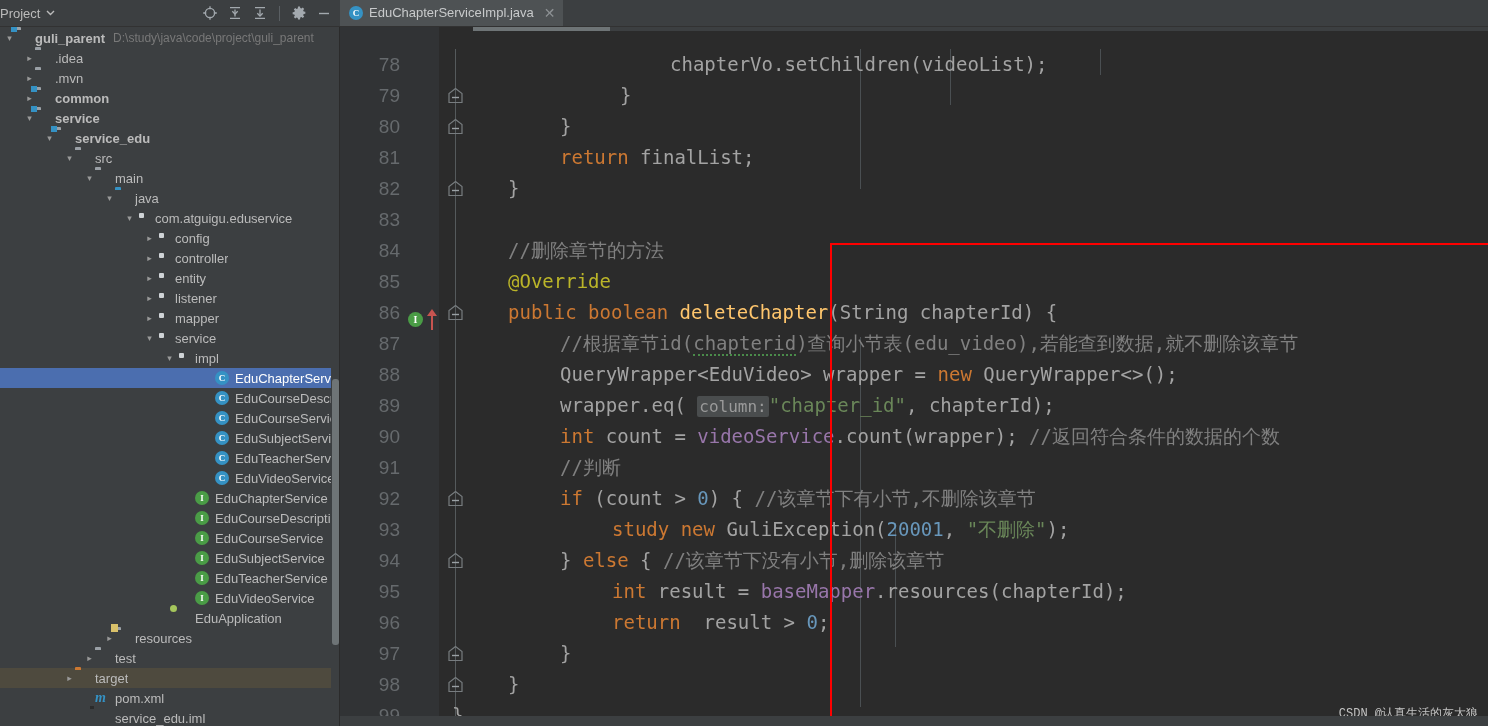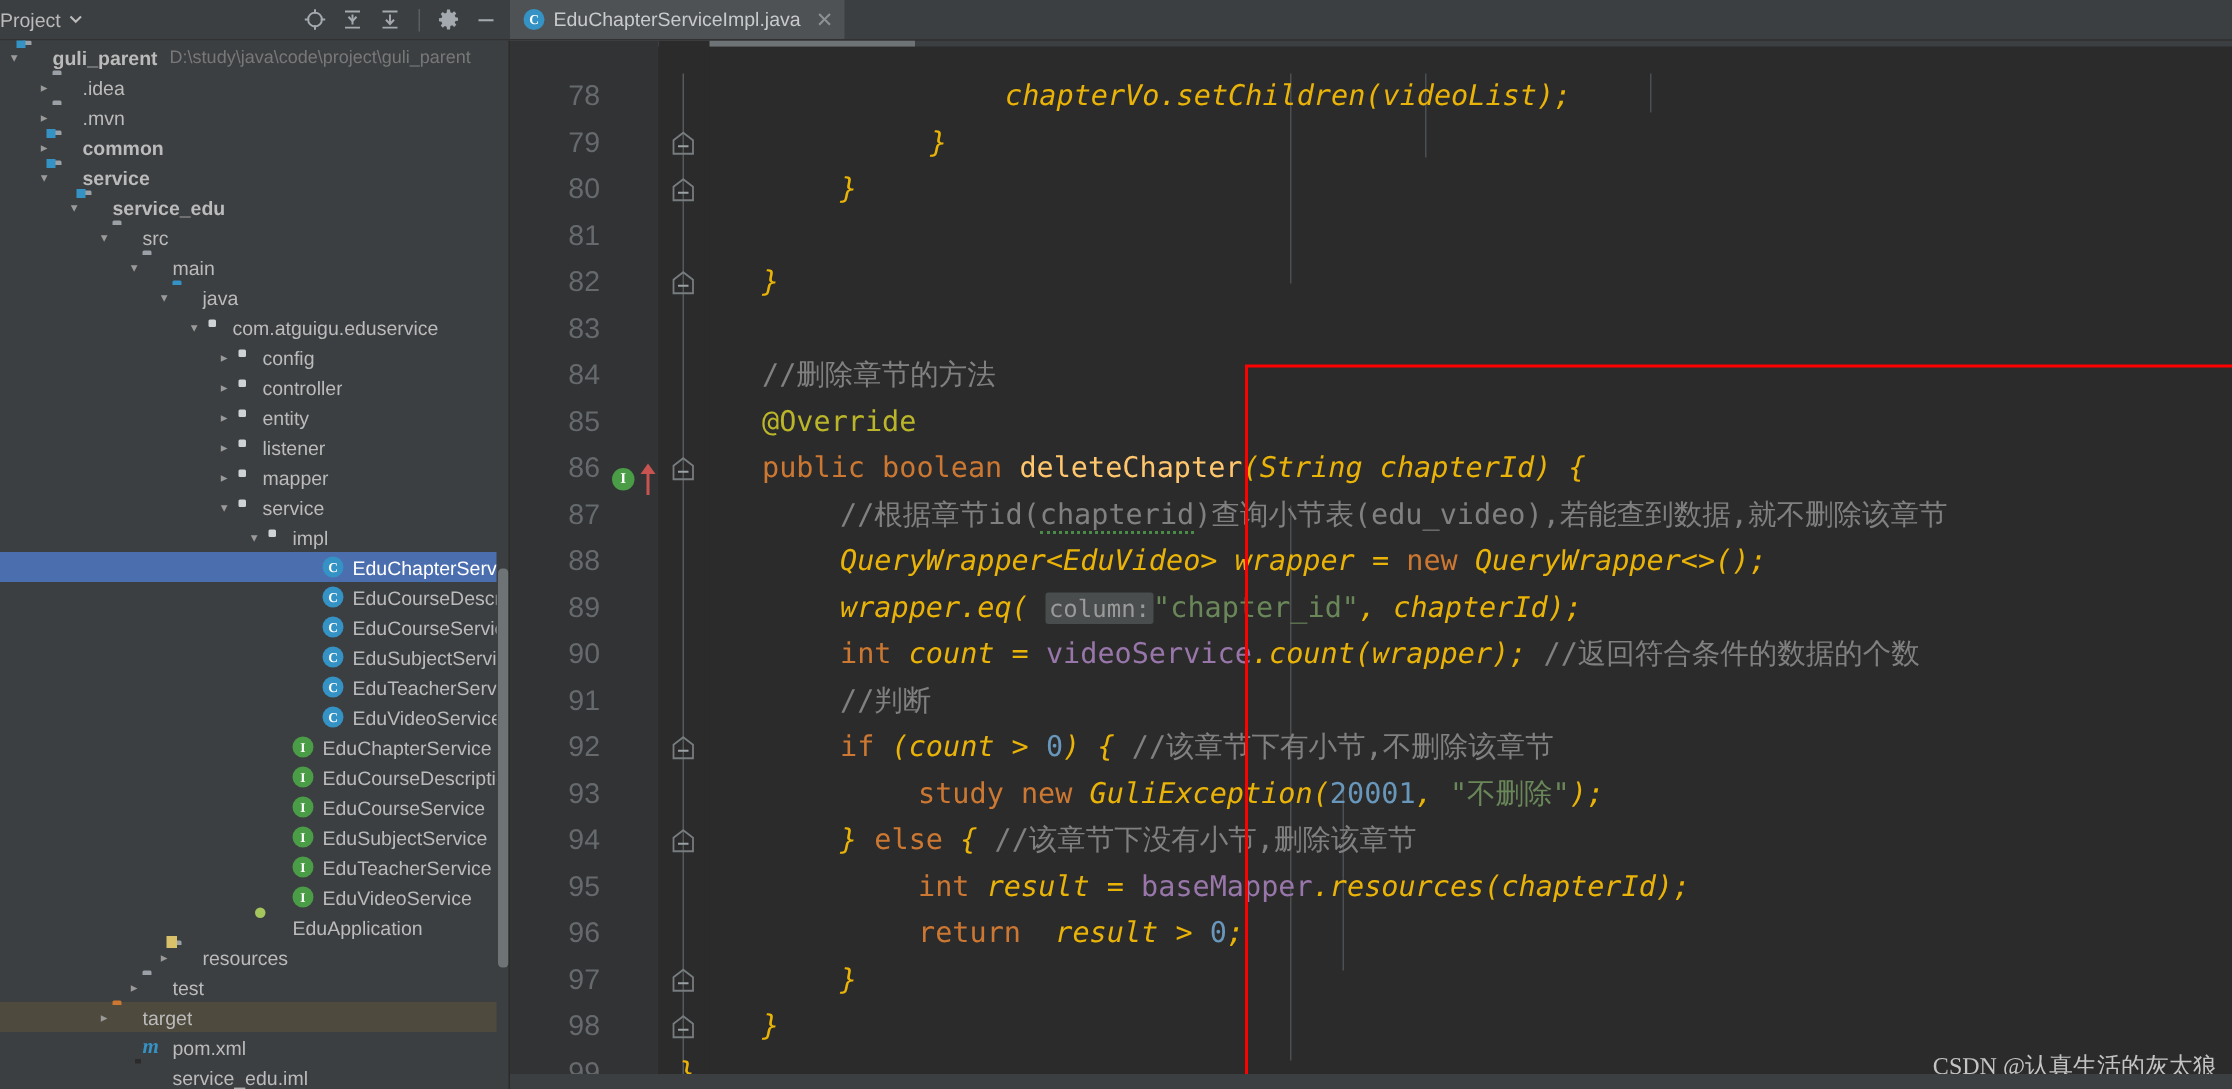--- a/index.html
+++ b/index.html
@@ -127,21 +127,21 @@
     color: #a9b7c6;
     font-family: "DejaVu Sans Mono", monospace;
   }
   .kw  { color: #cc7832; }
   .str { color: #6a8759; }
   .num { color: #6897bb; }
   .cmt { color: #808080; }
   .anno{ color: #bbb529; }
   .mth { color: #ffc66d; }
   .fld { color: #9876aa; }
-  .pln { color: #eab308; font-style: italic; }
+  .pln { color: #a3a3a3; }
   .hint {
     color: #9a9a9a; background: #4a4d4e; border-radius: 2px;
     font-size: 16px; padding: 1px 2px;
   }
   .typo { border-bottom: 2px dotted #4a8b4a; }
 
   
   .foldmark {
     position: absolute; left: 107px; top: 7px; width: 17px; height: 17px;
   }
@@ -159,22 +159,22 @@
   .up-arrow { position:absolute; left:85px; top:3px; }
 
   
   .redbox {
     position: absolute; left: 490px; top: 216px; width: 974px; height: 495px;
     border: 2px solid #ff0000; pointer-events: none;
   }
 
   .watermark {
     position: absolute; right: 10px; bottom: 4px;
-    color: #c4c4c4; font-size: 16px;
-    font-family: Liberation Serif, serif;
+    color: #c4c4c4; font-size: 12px;
+    font-family: Liberation Mono, monospace;
   }
   .bottom-strip { position:absolute; left:0; bottom:0; width:100%; height:10px; background:#3c3f41; }
 </style>
 </head>
 <body>
 
 <div id="app">
 
   <div class="top-row">
 
@@ -514,20 +514,21 @@
             <span class="foldmark">
               <svg width="17" height="17" viewBox="0 0 17 17">
                 <path d="M8.5 1.5 L15 6.5 V15.5 H2 V6.5 Z" fill="none" stroke="#777c7f" stroke-width="1.2"></path>
                 <path d="M5 10.5 H12" stroke="#9aa0a4" stroke-width="1.4"></path>
               </svg>
             </span>
             <span class="code" style="left:220px"><span class="pln">}</span></span>
           </div>
           <div class="ln">
             <span class="lnum">81</span>
+            <span class="code" style="left:220px"><span class="kw">return</span><span class="pln"> finalList;</span></span>
           </div>
           <div class="ln">
             <span class="lnum">82</span>
             <span class="foldmark">
               <svg width="17" height="17" viewBox="0 0 17 17">
                 <path d="M8.5 1.5 L15 6.5 V15.5 H2 V6.5 Z" fill="none" stroke="#777c7f" stroke-width="1.2"></path>
                 <path d="M5 10.5 H12" stroke="#9aa0a4" stroke-width="1.4"></path>
               </svg>
             </span>
             <span class="code" style="left:168px"><span class="pln">}</span></span>

